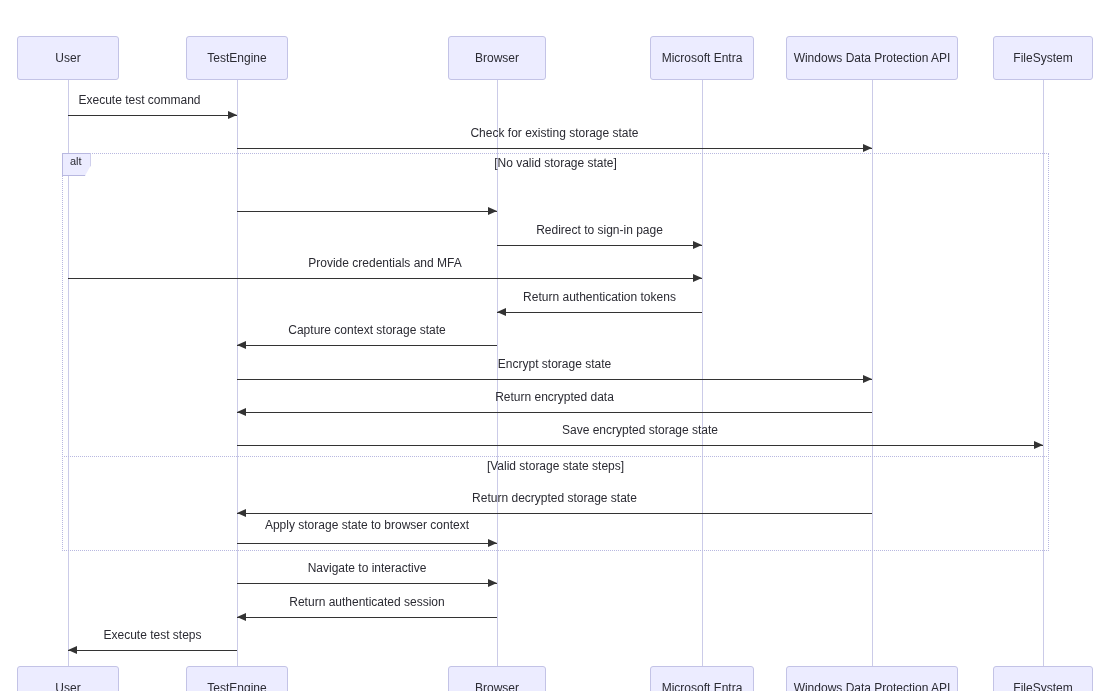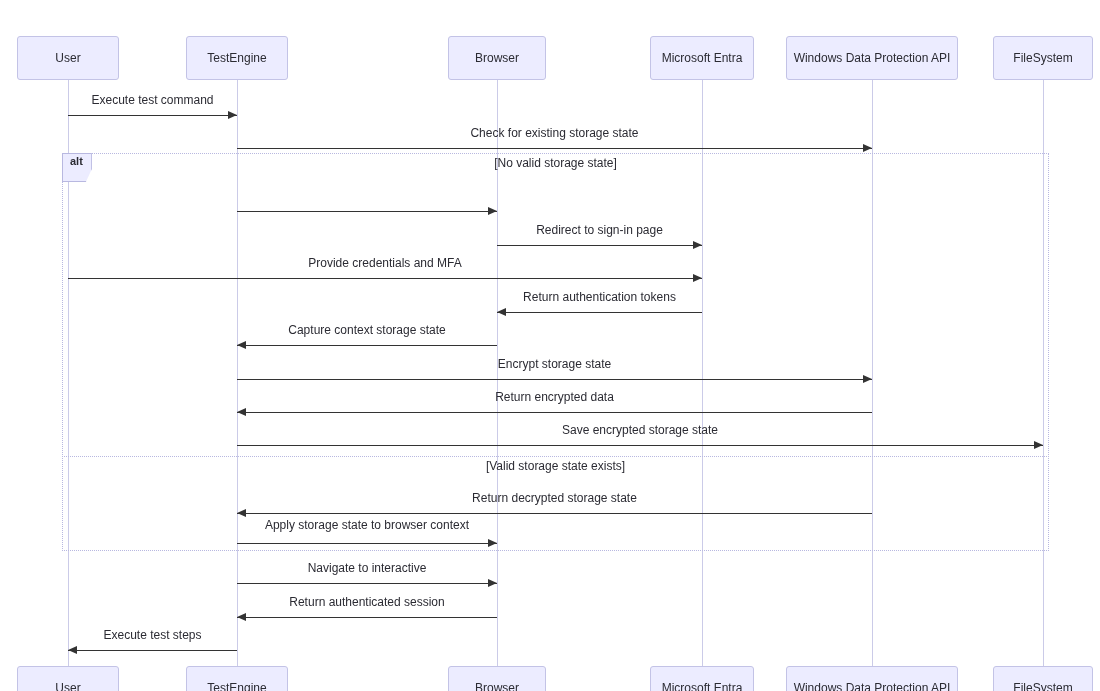--- a/index.html
+++ b/index.html
@@ -51,23 +51,23 @@
   .alt-divider {
     position: absolute;
     height: 0;
     border-top: 1px dotted var(--alt_border);
   }
   .alt-label {
     position: absolute;
     background: var(--label_fill);
     border: 1px solid var(--alt_border);
     font-size: 11px;
-    font-weight: 700;
-    color: var(--text);
-    padding: 1px 8px 14px 7px;
+    font-weight: 400;
+    color: var(--text);
+    padding: 1px 8px 8px 7px;
     clip-path: polygon(0 0, 100% 0, 100% 55%, 80% 100%, 0 100%);
   }
   .condition {
     position: absolute;
     left: 62px;
     width: 987px;
     text-align: center;
     font-size: 12px;
     color: var(--text);
     height: 14px;
@@ -149,23 +149,23 @@
       <span>Windows Data Protection API</span>
     </div>
   <div class="actor" style="left:993px;top:640px;width:100px">
       <span>FileSystem</span>
     </div>
 
   <div class="alt-frame" style="left:62px;top:127px;width:987px;height:398px"></div>
   <div class="alt-divider" style="left:62px;top:430px;width:987px"></div>
   <div class="alt-label" style="left:62px;top:127px">alt</div>
   <div class="condition" style="top:130px">[No valid storage state]</div>
-  <div class="condition" style="top:433px">[Valid storage state exists]</div>
-
-  <div class="msg-label" style="left:68px;width:169px;top:67px">Execute test command</div>
+  <div class="condition" style="top:433px">[Valid storage state steps]</div>
+
+  <div class="msg-label" style="left:55px;width:169px;top:67px">Execute test command</div>
   <div class="msg-line" style="left:68px;width:169px;top:89px"></div>
   <div class="arrow-right" style="left:228px;top:85px"></div>
 
   <div class="msg-label" style="left:237px;width:635px;top:100px">Check for existing storage state</div>
   <div class="msg-line" style="left:237px;width:635px;top:122px"></div>
   <div class="arrow-right" style="left:863px;top:118px"></div>
 
   <div class="msg-line" style="left:237px;width:260px;top:185px"></div>
   <div class="arrow-right" style="left:488px;top:181px"></div>
 

